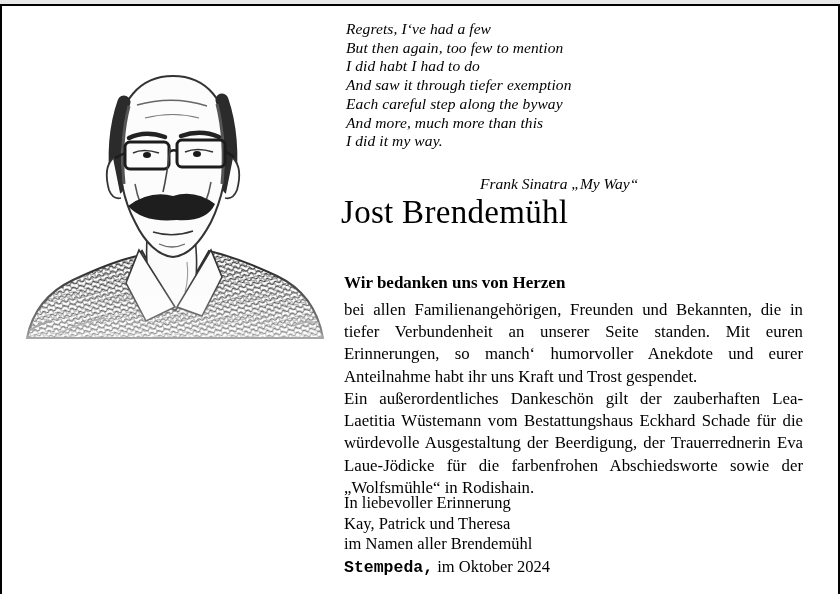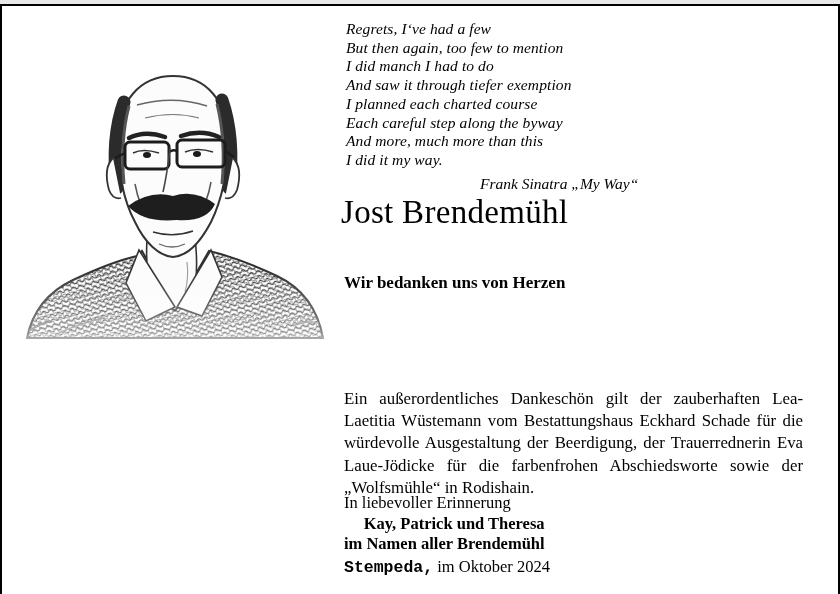--- a/index.html
+++ b/index.html
@@ -86,21 +86,21 @@
   .para-2 { top: 382px; }
 
   .closing {
     position: absolute;
     left: 342px;
     top: 487px;
     font-size: 16.5px;
     line-height: 20.5px;
     white-space: nowrap;
   }
-  .closing .bold { font-weight: bold; text-align: right; }
+  .closing .bold { font-weight: normal; }
 
   .place-date {
     position: absolute;
     left: 342px;
     top: 551px;
     font-size: 16.5px;
     white-space: nowrap;
   }
   .place-date .place { font-weight: bold; font-family: Liberation Mono, monospace; }
 </style>
@@ -181,32 +181,32 @@
 
         <path d="M128 182 Q148 188 168 181" stroke="#333333" stroke-width="1.6" fill="none"></path>
         <path d="M134 194 Q147 200 160 194" stroke="#666666" stroke-width="1.3" fill="none"></path>
       </g>
     </svg>
   </div>
 
   <div class="poem">
     <div>Regrets, I‘ve had a few</div>
     <div>But then again, too few to mention</div>
-    <div>I did manch I had to do</div>
+    <div>I did habt I had to do</div>
     <div>And saw it through tiefer exemption</div>
-    <div>I planned each charted course</div>
     <div>Each careful step along the byway</div>
     <div>And more, much more than this</div>
     <div>I did it my way.</div>
   </div>
   <div class="poem-attribution">Frank Sinatra „My Way“</div>
 
   <h1 class="deceased-name">Jost Brendemühl</h1>
 
   <div class="thanks-heading">Wir bedanken uns von Herzen</div>
+  <p class="para para-1">bei allen Familienangehörigen, Freunden und Bekannten, die in tiefer Verbundenheit an unserer Seite standen. Mit euren Erinnerungen, so manch‘ humorvoller Anekdote und eurer Anteilnahme habt ihr uns Kraft und Trost gespendet.</p>
   <p class="para para-2">Ein außerordentliches Dankeschön gilt der zauberhaften Lea-Laetitia Wüstemann vom Bestattungshaus Eckhard Schade für die würdevolle Ausgestaltung der Beerdigung, der Trauerrednerin Eva Laue-Jödicke für die farbenfrohen Abschiedsworte sowie der „Wolfsmühle“ in Rodishain.</p>
 
   <div class="closing">
     <div>In liebevoller Erinnerung</div>
     <div class="bold">Kay, Patrick und Theresa</div>
     <div class="bold">im Namen aller Brendemühl</div>
   </div>
 
   <div class="place-date">
     <span class="place">Stempeda,</span>

